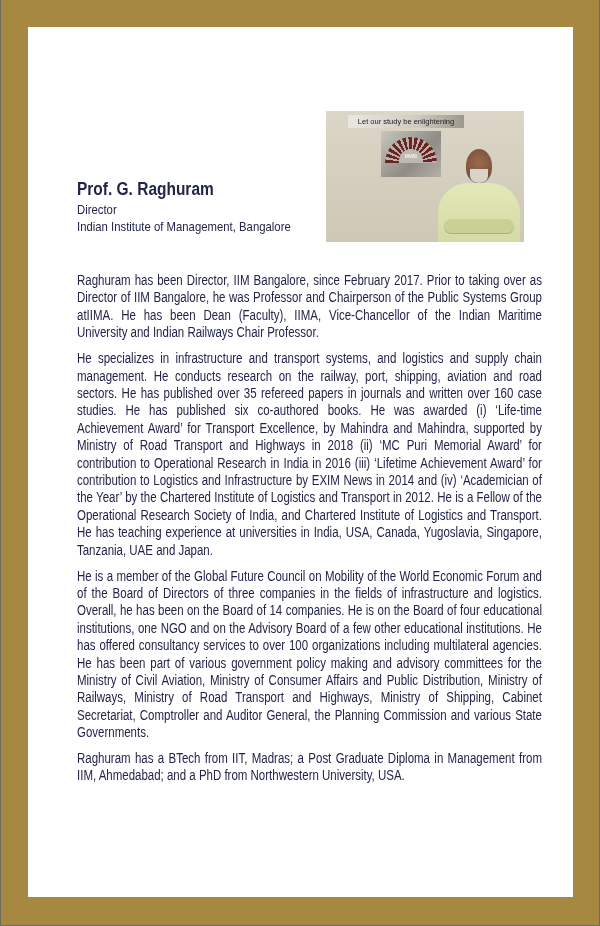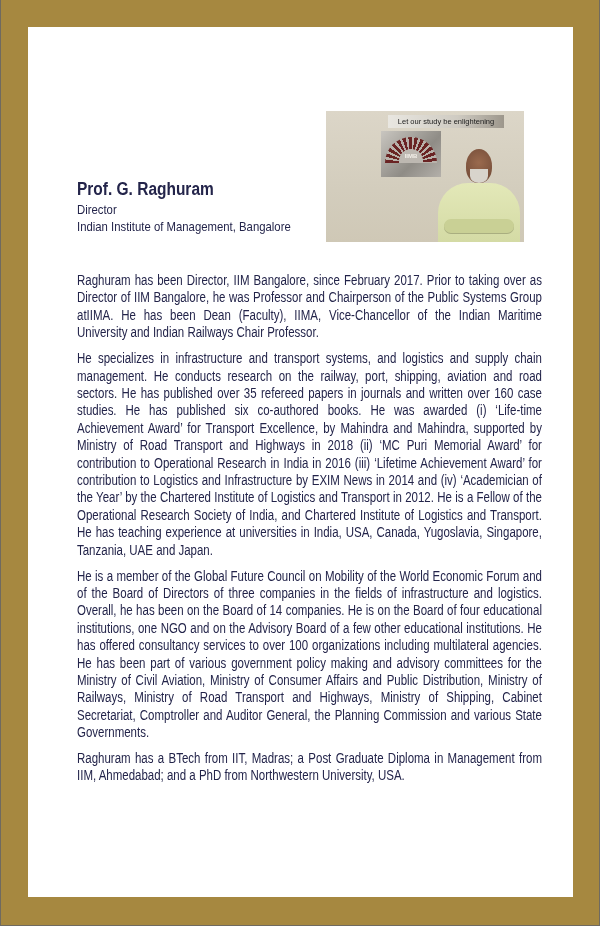--- a/index.html
+++ b/index.html
@@ -39,21 +39,20 @@
   .photo {
     position: absolute; left: 298px; top: 84px; width: 198px; height: 131px;
     background: linear-gradient(180deg, #dcd6c8 0%, #d3cdbd 60%, #cfc8b6 100%);
     overflow: hidden;
   }
   .photo .sign {
     position: absolute; left: 22px; top: 4px; width: 116px; height: 13px;
     background: linear-gradient(90deg, #e9e7e1 0%, #cfcbc2 60%, #9d978c 100%);
     font-size: 7.5px; line-height: 13px; text-align: center; color: #222;
     white-space: nowrap;
-    margin-left: 40px;
   }
   .photo .plaque {
     position: absolute; left: 55px; top: 20px; width: 60px; height: 46px;
     background: linear-gradient(135deg, #c9c6c0, #8f8c86 60%, #b4b0aa);
   }
   .photo .plaque .arc {
     position: absolute; left: 4px; top: 6px; width: 52px; height: 26px;
     border-radius: 26px 26px 0 0;
     background: repeating-conic-gradient(from 270deg at 50% 100%, #6a2424 0deg 8deg, #b8b1aa 8deg 14deg);
   }

